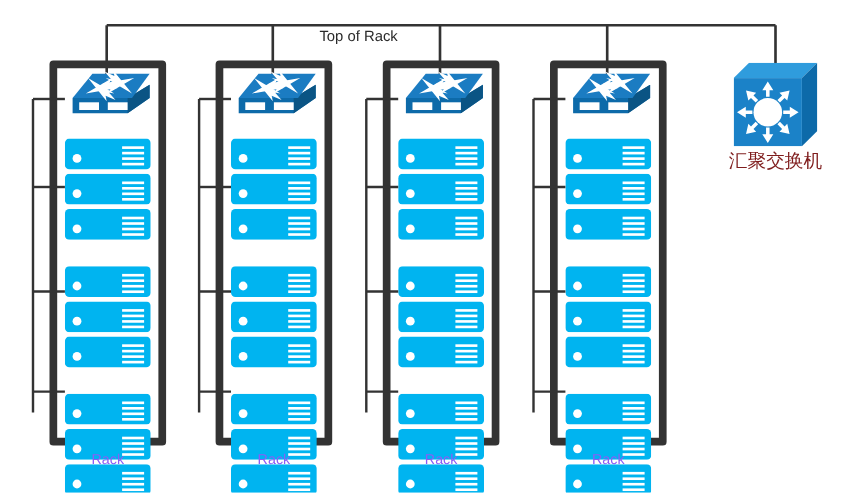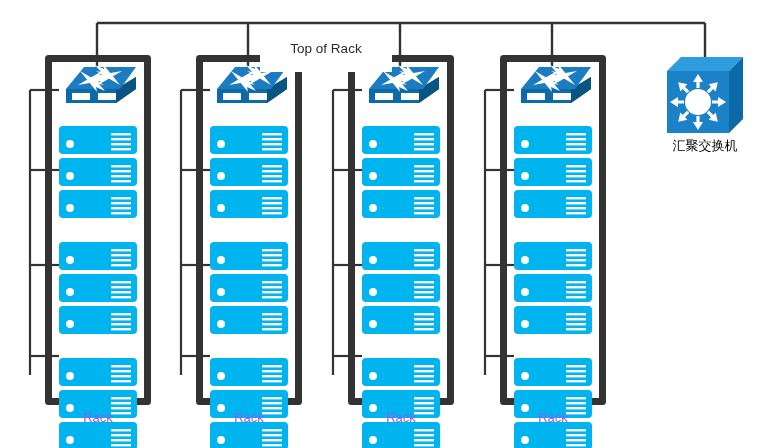--- a/index.html
+++ b/index.html
@@ -31,29 +31,29 @@
     font-size: 13px;
     line-height: 1;
     white-space: nowrap;
     text-align: center;
     font-family: "Liberation Sans", "DejaVu Sans", sans-serif;
   }
   .lbl-tor {
     font-size: 13.5px;
     color: #2b2b2b;
     background: #ffffff;
-    padding: 16px 6px;
+    padding: 0 6px;
   }
   .lbl-rack {
     font-size: 13px;
     color: #8b5cf6;
   }
   .lbl-agg {
-    font-size: 13px;
-    color: #000000;
+    font-size: 17px;
+    color: #7f1d1d;
     font-family: "DejaVu Sans", "Liberation Sans", sans-serif;
   }
 </style>
 </head>
 <body>
 
 <div id="canvas">
 
   <svg id="diagram-svg" viewBox="0 0 771 448" xmlns="http://www.w3.org/2000/svg">
 

